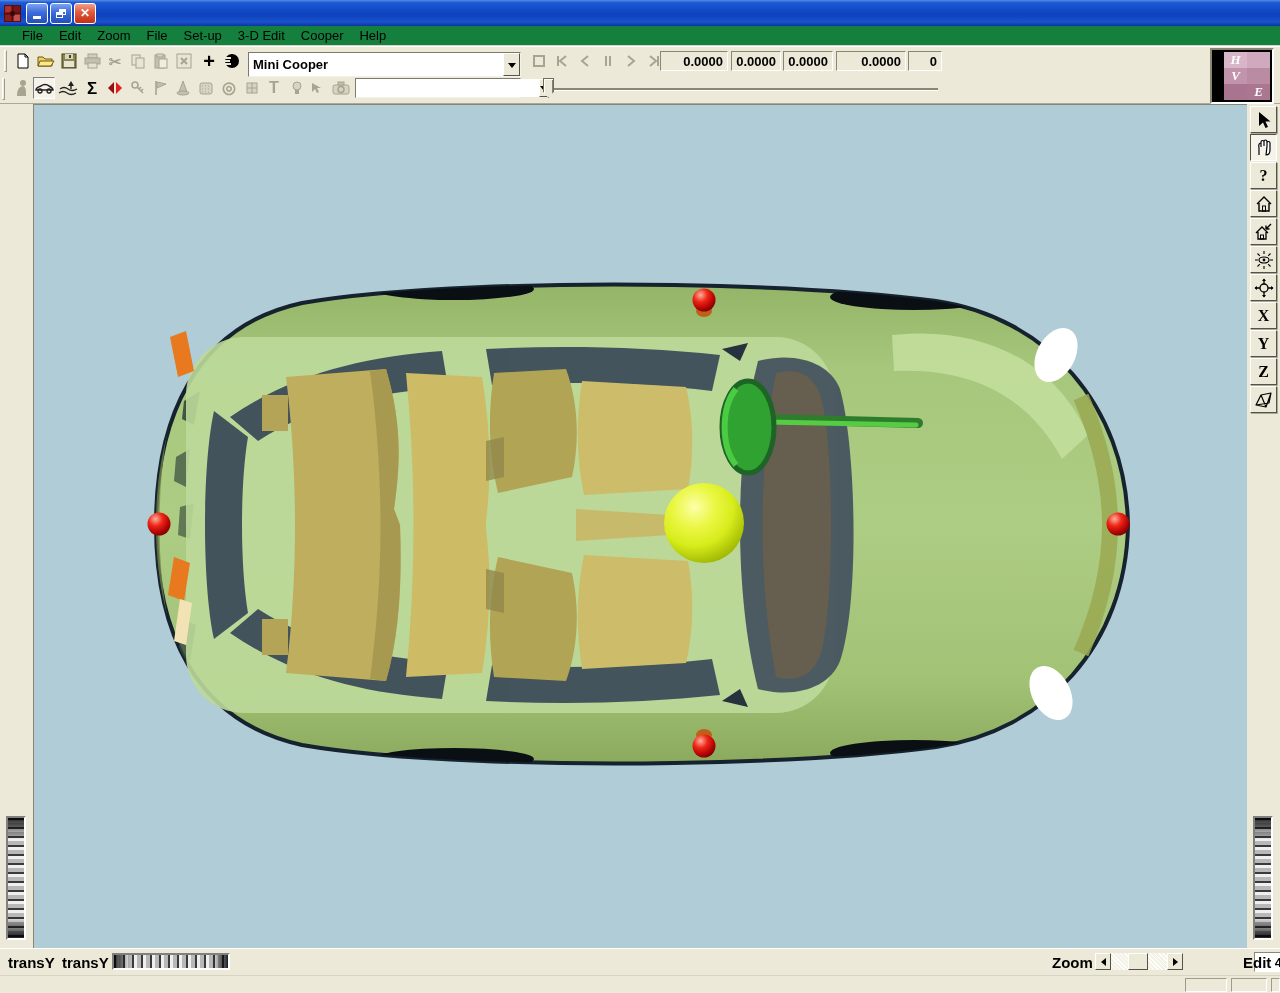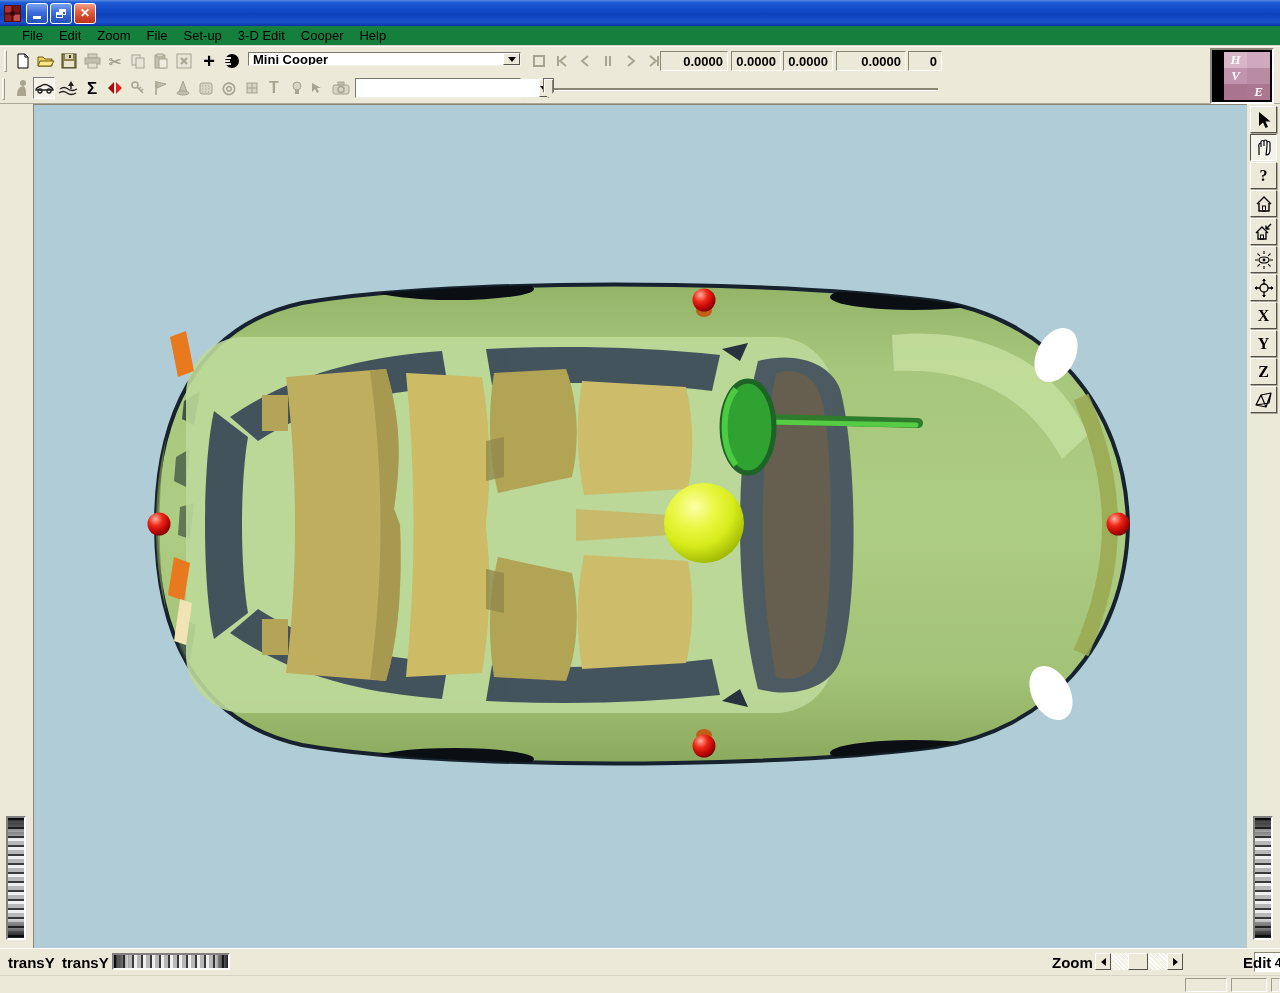--- a/index.html
+++ b/index.html
@@ -194,21 +194,21 @@
     <span class="tbtn" style="left:198px; top:3px;">
       <span class="tglyph" style="font-size:20px;">+</span>
     </span>
     <span class="tbtn" style="left:220px; top:3px;">
       <svg width="18" height="18" viewBox="0 0 18 18">
         <circle cx="10" cy="9" r="7" fill="#000"></circle>
         <path d="M2 6 H9 M1 9 H8 M2 12 H9" stroke="#ECE9D8" stroke-width="2"></path>
       </svg>
     </span>
 
-    <span class="combo" style="left:248px; top:5px; width:273px; height:14px;">
+    <span class="combo" style="left:248px; top:5px; width:273px; height:25px;">
       <input readonly="" value="Mini Cooper" style="">
       <span class="drop"></span>
     </span>
 
     <span class="tbtn" style="left:528px; top:3px;">
       <svg width="14" height="14" viewBox="0 0 14 14">
           <rect x="2" y="2" width="10" height="10" fill="none" stroke="#A8A490" stroke-width="2"></rect>
         </svg>
     </span>
     <span class="tbtn" style="left:551px; top:3px;">

